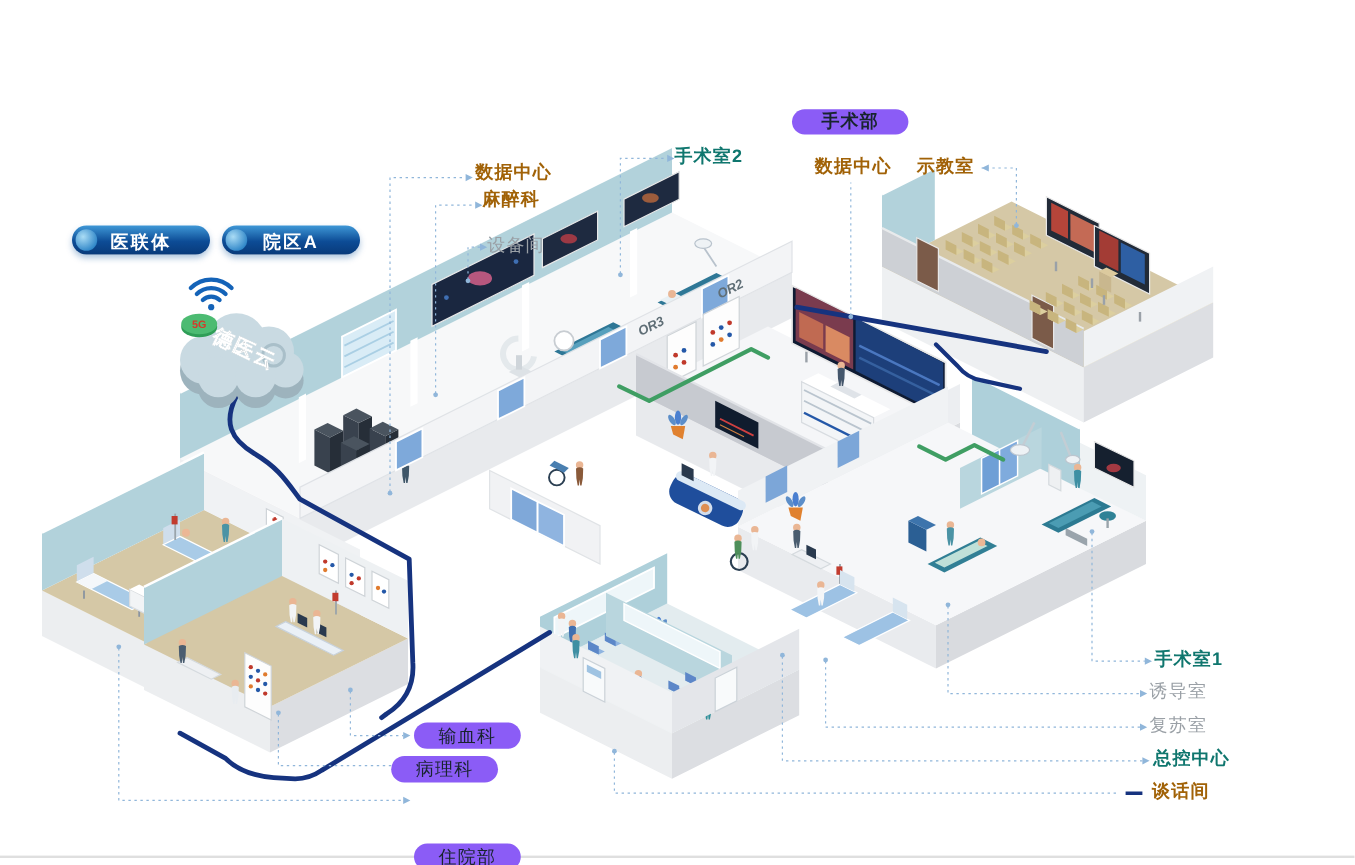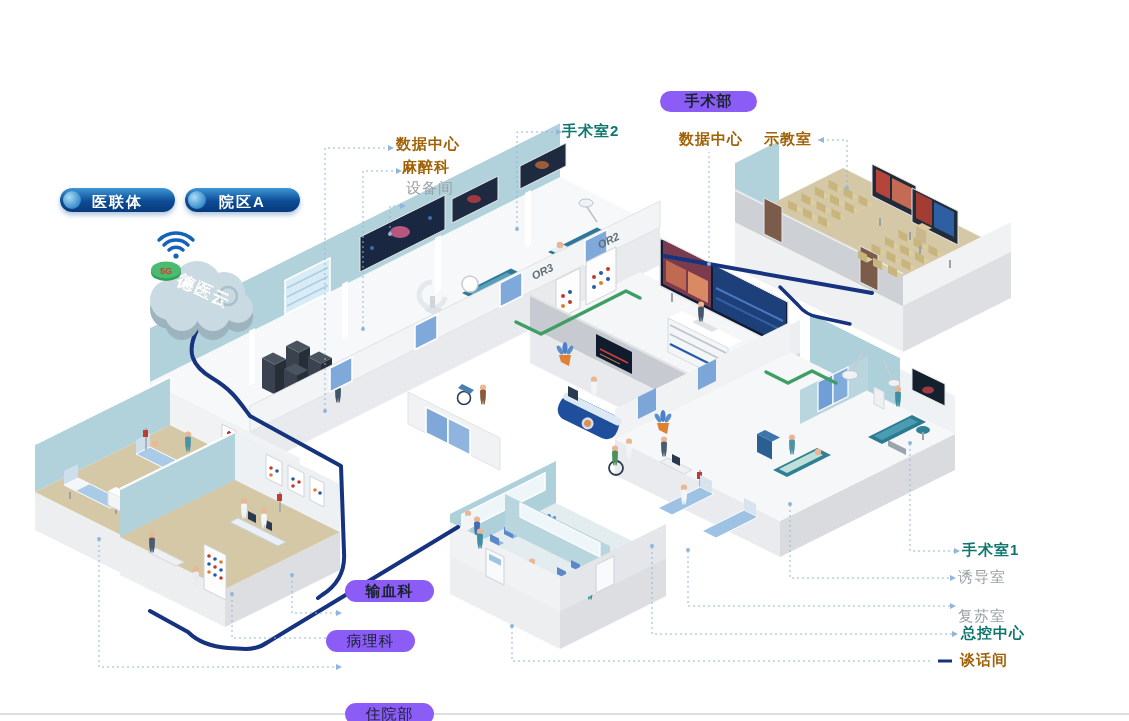--- a/index.html
+++ b/index.html
@@ -545,31 +545,31 @@
 </div>
 <div class="pill-dark" style="left:185px;top:188px;">
   <span>院区A</span>
 </div>
 <div class="pill-light hdr" style="left:660px;top:91px;">
   <span>手术部</span>
 </div>
 
 <div class="co red" style="left:396px;top:136px;">数据中心</div>
 <div class="co red" style="left:402px;top:159px;">麻醉科</div>
-<div class="co muted" style="left:406px;top:180px;text-align:center;">设备间</div>
+<div class="co muted" style="left:406px;top:197px;text-align:center;">设备间</div>
 <div class="co dark" style="left:562px;top:123px;">手术室2</div>
 <div class="co red" style="left:679px;top:131px;">数据中心</div>
 <div class="co red" style="left:764px;top:131px;">示教室</div>
 <div class="co dark" style="left:962px;top:542px;">手术室1</div>
 <div class="co muted" style="left:958px;top:569px;">诱导室</div>
-<div class="co muted" style="left:958px;top:597px;margin-top:11px;">复苏室</div>
+<div class="co muted" style="left:958px;top:597px;">复苏室</div>
 <div class="co dark" style="left:961px;top:625px;">总控中心</div>
 <div class="co red" style="left:960px;top:652px;">谈话间</div>
 
-<div class="pill-light dept" style="left:345px;top:580px;font-weight:bold;">
+<div class="pill-light dept" style="left:345px;top:602px;">
   <span>输血科</span>
 </div>
 <div class="pill-light dept" style="left:326px;top:630px;">
   <span>病理科</span>
 </div>
 <div class="pill-light dept" style="left:345px;top:658px;margin-top:45px;">
   <span>住院部</span>
 </div>
 
 </div>

